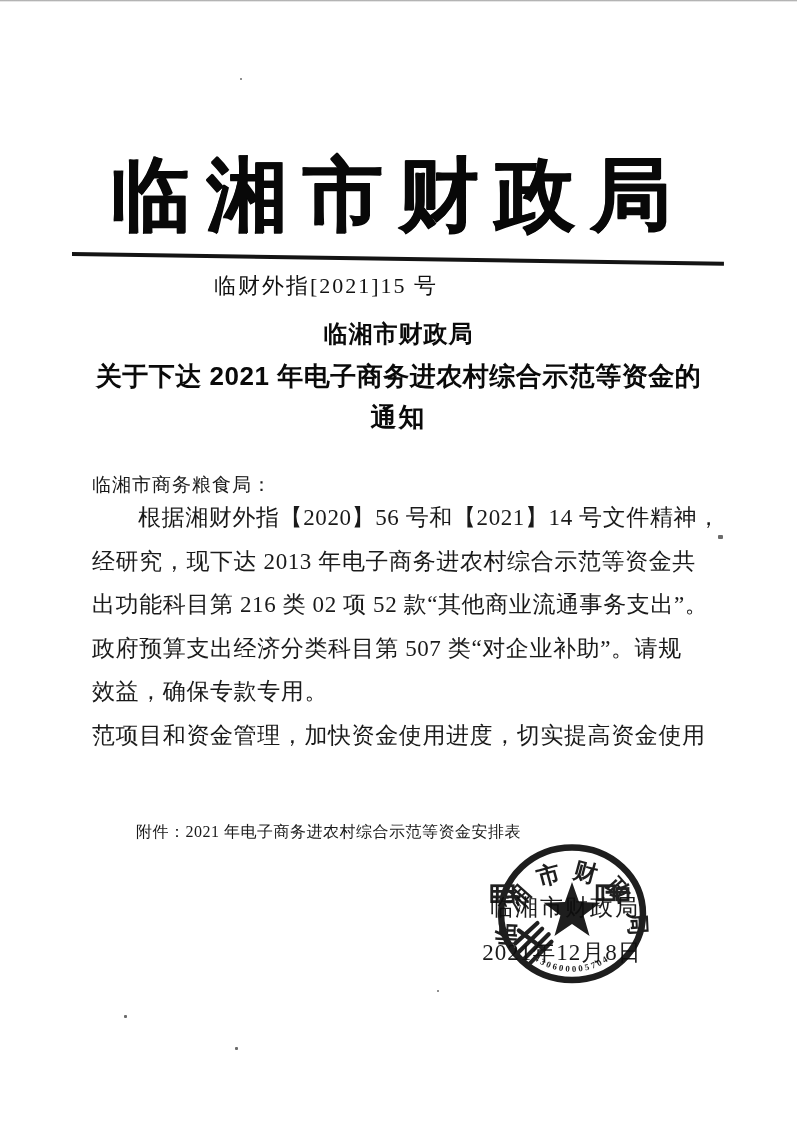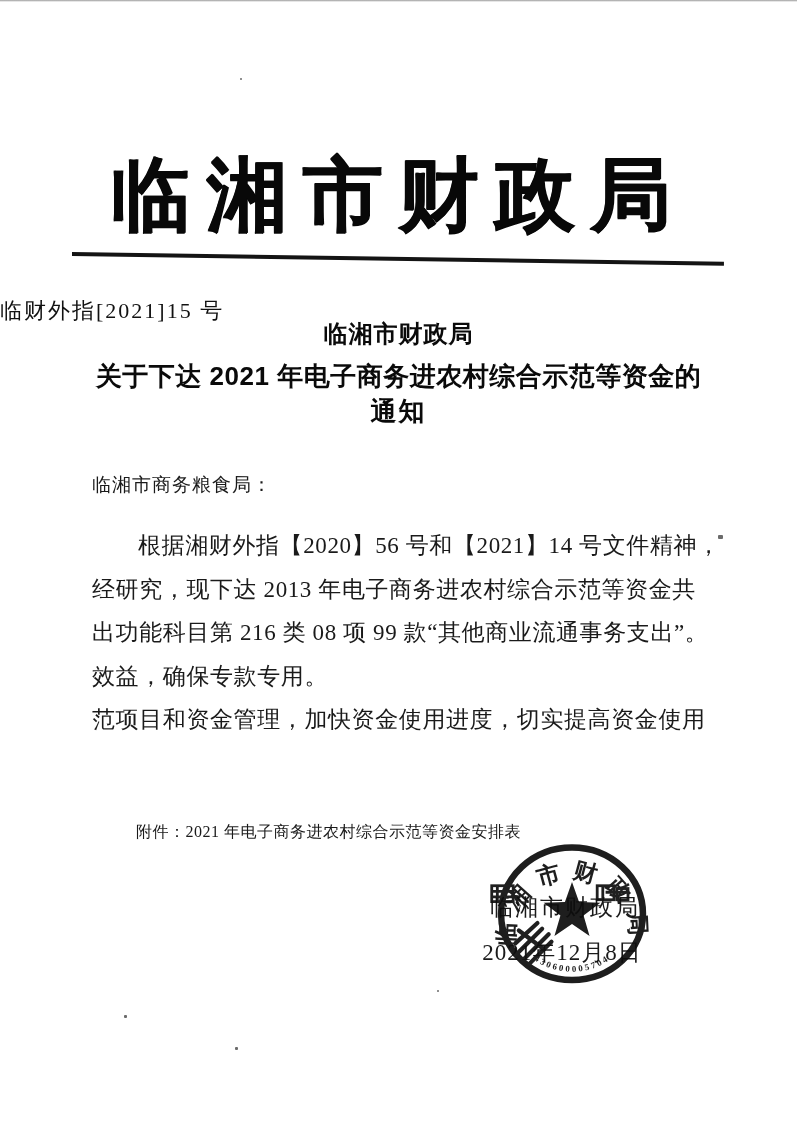--- a/index.html
+++ b/index.html
@@ -19,32 +19,32 @@
     font-family:"Liberation Serif","DejaVu Serif",serif;
     text-shadow:1px 0 0 #080808, 0 1px 0 #080808;
     white-space:nowrap;
   }
   .divider{
     top:252px;left:72px;width:652px;height:0;
     border-top:4px solid #141414;
     transform:rotate(0.85deg);transform-origin:left center;
   }
   .doc-number{
-    top:296px;left:0;width:652px;text-align:left;
+    top:271px;left:0;width:652px;text-align:center;
     font-size:22px;letter-spacing:2px;color:#111;white-space:nowrap;
   }
   .title-block{top:318px;left:0;width:100%;text-align:center;color:#0a0a0a;}
   .title-org{font-size:24px;font-weight:bold;letter-spacing:1px;
     font-family:"Liberation Sans","DejaVu Sans",sans-serif;}
   .title-main{margin-top:9px;font-size:26px;font-weight:bold;letter-spacing:0.5px;
     font-family:"Liberation Sans","DejaVu Sans",sans-serif;}
-  .title-sub{margin-top:0;font-size:26px;font-weight:bold;letter-spacing:2px;
+  .title-sub{margin-top:6px;font-size:26px;font-weight:bold;letter-spacing:2px;
     font-family:Liberation Sans, sans-serif;}
   .addressee{top:472px;left:92px;font-size:19px;letter-spacing:1px;}
-  .paragraph{top:524px;left:92px;width:568px;font-size:23px;line-height:43.5px;letter-spacing:0.6px;}
+  .paragraph{top:496px;left:92px;width:568px;font-size:23px;line-height:43.5px;letter-spacing:0.6px;}
   .paragraph .pline{white-space:nowrap;}
   .paragraph .pline.indent{text-indent:46px;}
   .attachment{top:822px;left:136px;font-size:16px;letter-spacing:0.5px;white-space:nowrap;}
   .signature{top:892px;left:460px;width:210px;text-align:center;font-size:23px;letter-spacing:2px;white-space:nowrap;}
   .sign-date{top:937px;left:452px;width:220px;text-align:center;font-size:23px;letter-spacing:1px;white-space:nowrap;}
   .seal{top:838px;left:488px;width:168px;height:158px;opacity:0.93;pointer-events:none;}
   .seal text{fill:#0d0d0d;font-family:"Liberation Serif","DejaVu Serif",serif;}
 </style>
 </head>
 <body>
@@ -65,21 +65,22 @@
   <div class="title-org">临湘市财政局</div>
   <div class="title-main">关于下达 2021 年电子商务进农村综合示范等资金的</div>
   <div class="title-sub">通知</div>
 </div>
 
 <div class="abs addressee">临湘市商务粮食局：</div>
 
 <div class="abs paragraph">
   <div class="pline indent">根据湘财外指【2020】56 号和【2021】14 号文件精神，</div>
   <div class="pline">经研究，现下达 2013 年电子商务进农村综合示范等资金共</div>
-  <div class="pline">出功能科目第 216 类 08 项 99 款“其他商业流通事务支出”。</div>
+  <div class="pline">出功能科目第 216 类 02 项 52 款“其他商业流通事务支出”。</div>
+  <div class="pline">政府预算支出经济分类科目第 507 类“对企业补助”。请规</div>
   <div class="pline">效益，确保专款专用。</div>
   <div class="pline">范项目和资金管理，加快资金使用进度，切实提高资金使用</div>
 </div>
 
 <div class="abs attachment">附件：2021 年电子商务进农村综合示范等资金安排表</div>
 
 <div class="abs signature">临湘市财政局</div>
 <div class="abs sign-date">2021年12月8日</div>
 
 <svg class="abs seal" viewBox="0 0 180 167">

